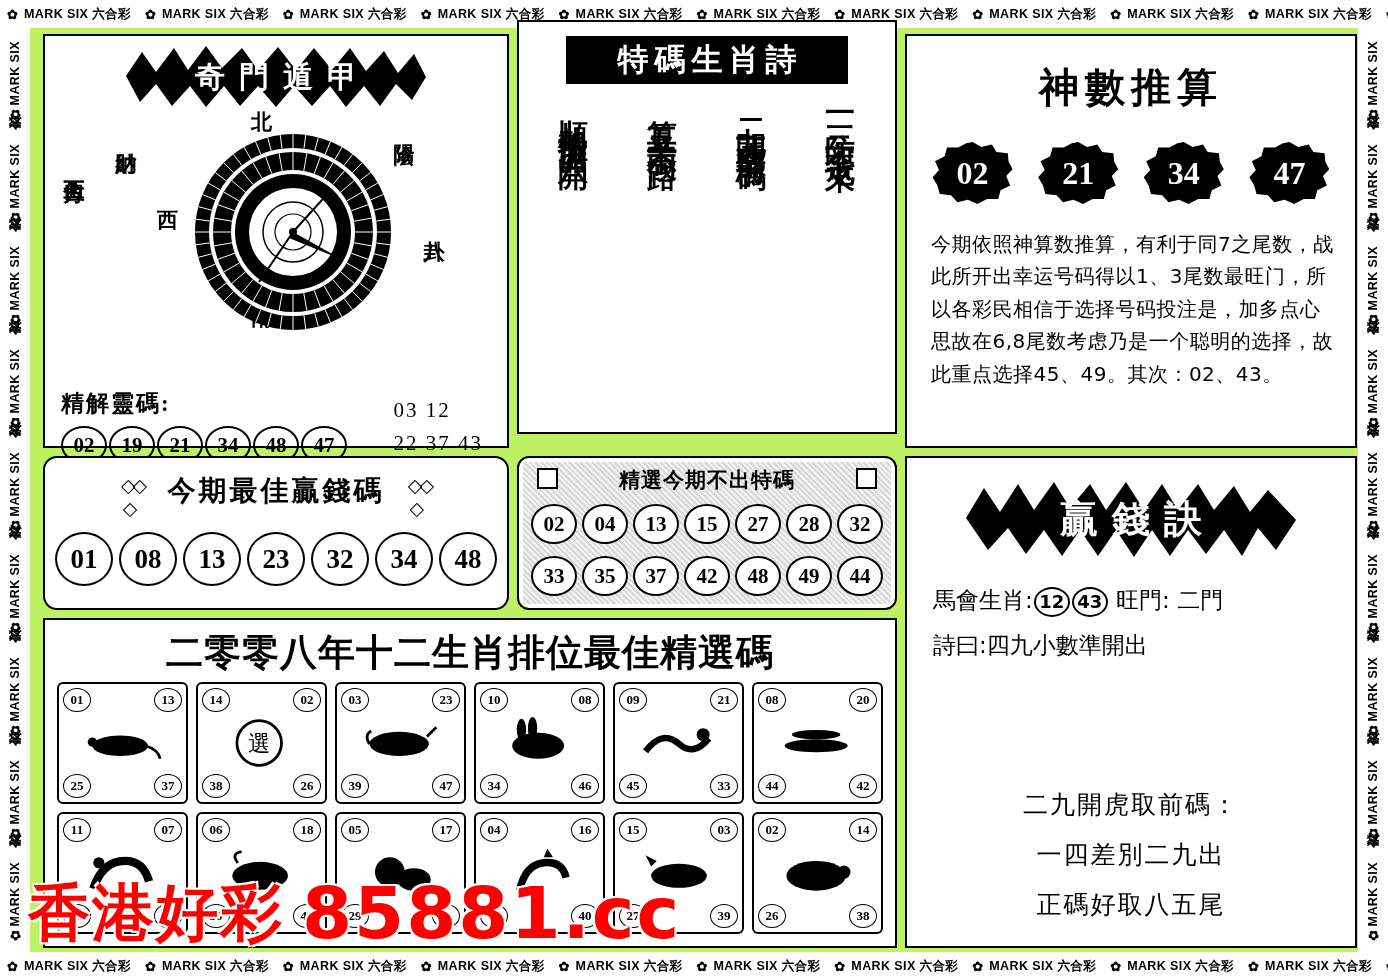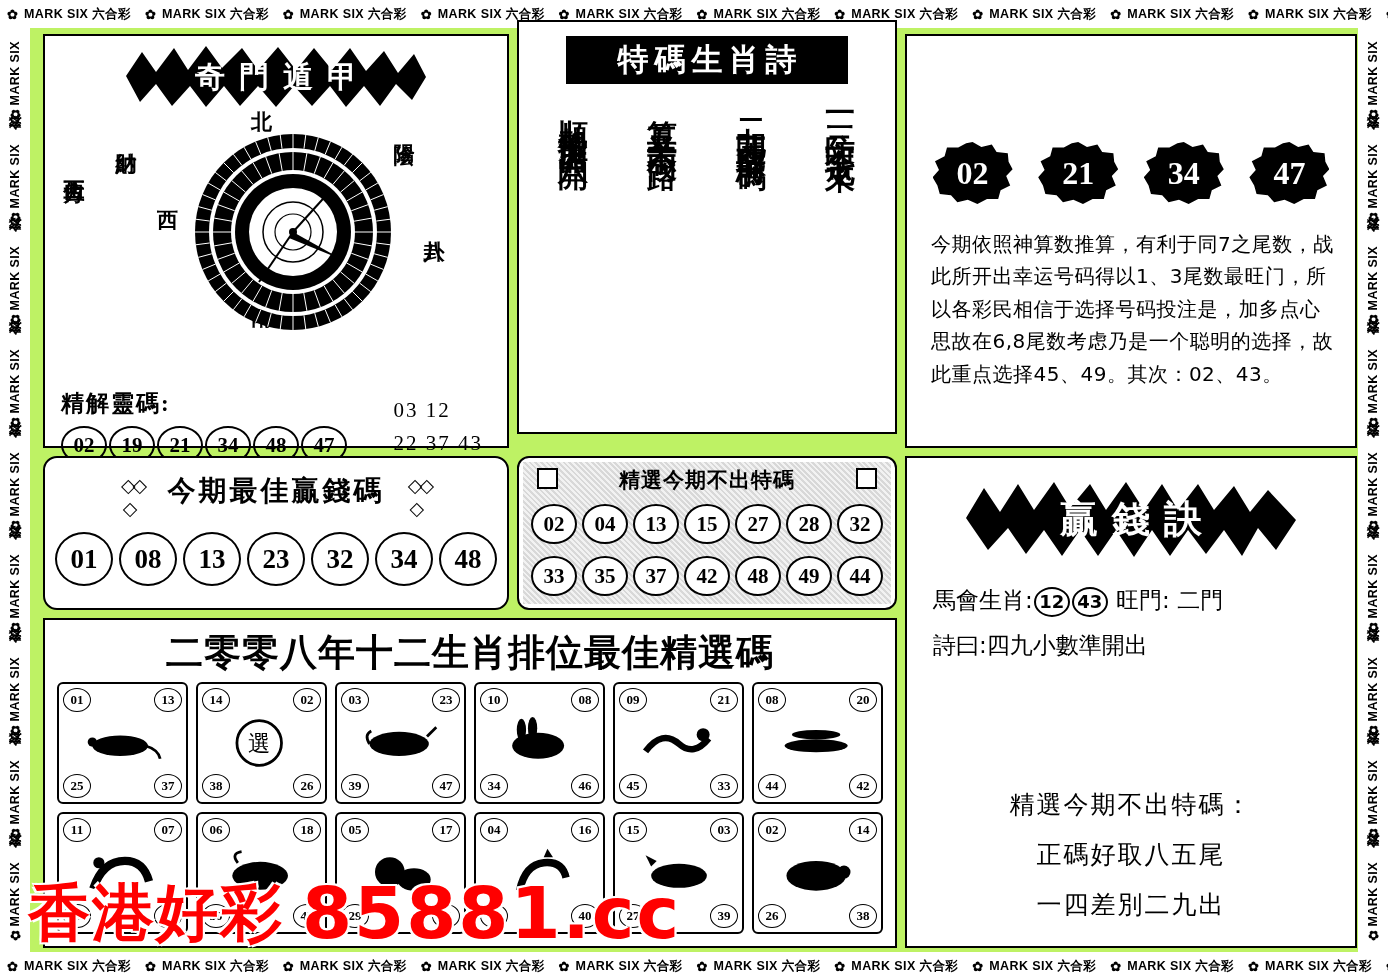--- a/index.html
+++ b/index.html
@@ -408,20 +408,21 @@
     <div class="p2-title">特碼生肖詩</div>
     <div class="poem" id="poem-cols">
         <div class="poem-col">一三防守合七來</div>
         <div class="poem-col">二九開虎取前碼</div>
         <div class="poem-col">算五業六不同路</div>
         <div class="poem-col">順勢推出四八開</div>
       </div>
   </div>
 
   <div class="panel" id="p3">
+    <div class="p3-title">神數推算</div>
     <div class="bigballs" id="p3-balls">
         <div class="bb">
           <div class="bb-bg"></div>
           <span>02</span>
         </div>
         <div class="bb">
           <div class="bb-bg"></div>
           <span>21</span>
         </div>
         <div class="bb">
@@ -616,23 +617,23 @@
       </svg>
       <div class="sb2-title">贏錢訣</div>
     </div>
     <div class="p7-lines">
       <div>
         <span>馬會生肖:</span><span class="circnum">12</span><span class="circnum">43</span>&nbsp;<span>旺門:</span>&nbsp;<span>二門</span>
       </div>
       <div>詩曰:四九小數準開出</div>
     </div>
     <div class="p7-center">
-      <div>精選今期不出特碼：</div>
+      <div>二九開虎取前碼：</div>
+      <div>一四差別二九出</div>
       <div>正碼好取八五尾</div>
-      <div>一四差別二九出</div>
     </div>
   </div>
 
   <div id="wm">
     <span>香港好彩</span>
     <span class="wm-num" style="margin-left:18px;">85881.cc</span>
   </div>
 
 </div>
 

